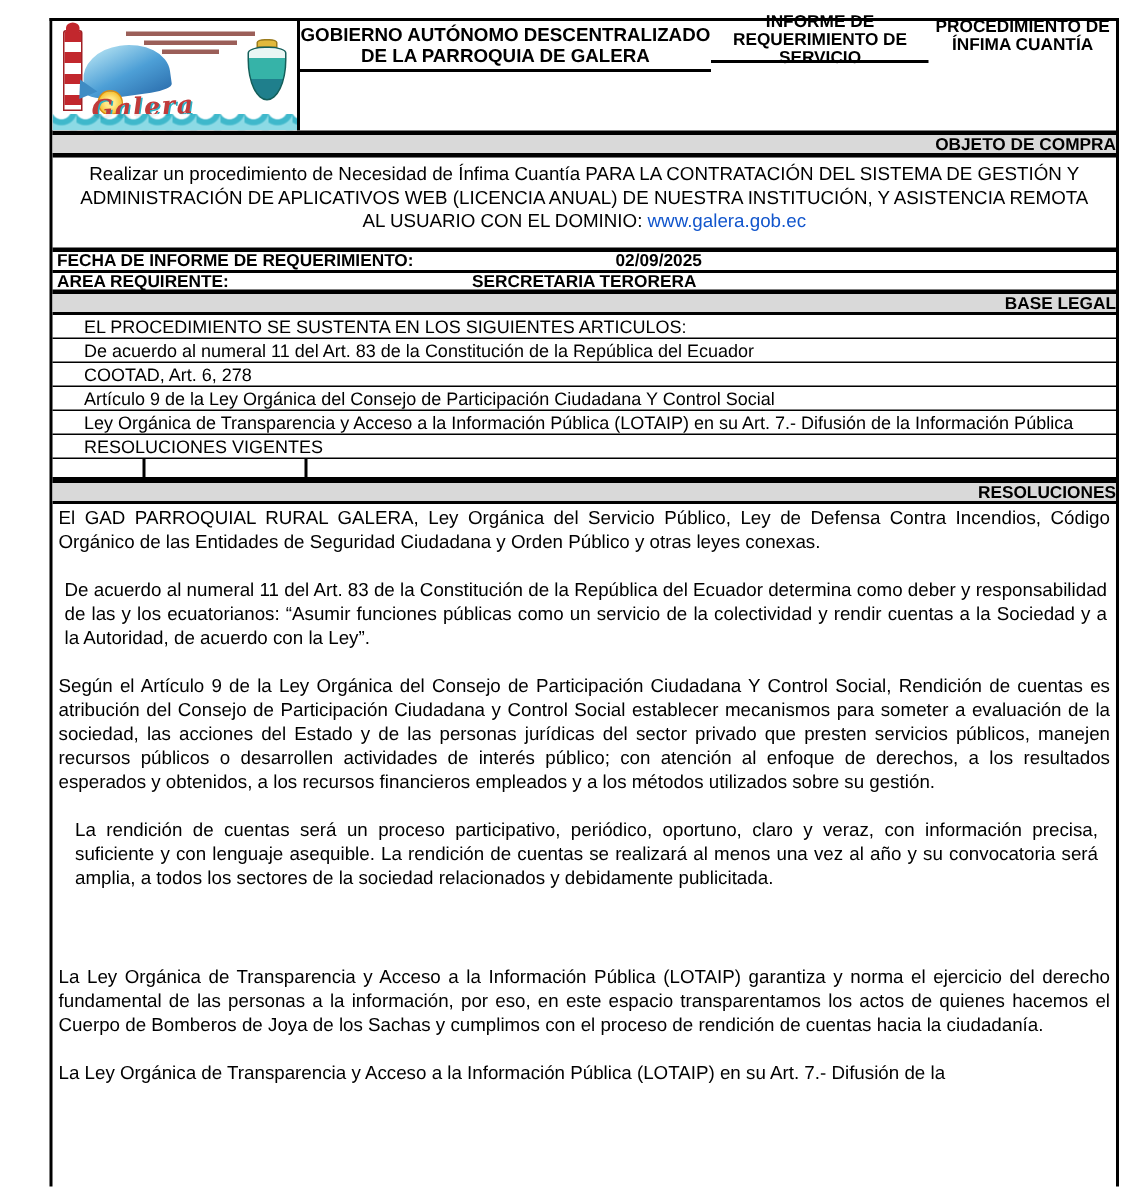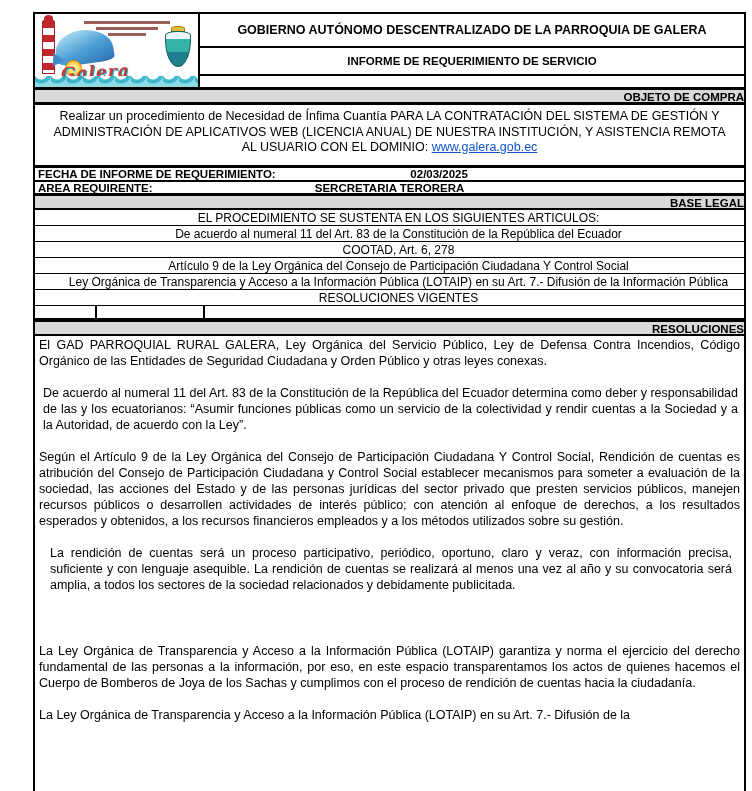--- a/index.html
+++ b/index.html
@@ -6,21 +6,21 @@
   html,body { width: 752px; height: 791px; background: #ffffff; overflow: hidden;
     font-family: "Liberation Sans", sans-serif; color: #000; }
   .doc-table {
     position: absolute; left: 33px; top: 12px; width: 713px; height: 779px;
     border: 2px solid #000; border-bottom: none;
     display: flex; flex-direction: column; background: #fff;
   }
   
   .header-band { display: flex; height: 76px; border-bottom: 3px solid #000; }
   .logo-cell { width: 165px; border-right: 2px solid #000; position: relative; overflow: hidden; background: #fff; }
-  .title-cell { flex: 1; display: flex; flex-direction: column; }
+  .title-cell { flex: 1; display: flex; flex-direction: row; }
   .title-row { display: flex; align-items: center; justify-content: center; text-align: center;
     font-weight: bold; border-bottom: 2px solid #000; }
   .title-row.r1 { height: 34px; font-size: 12.5px; }
   .title-row.r2 { height: 28px; font-size: 11.5px; }
   .title-row.r3 { height: 20px; font-size: 11.5px; border-bottom: none; }
   
   .lighthouse { position: absolute; left: 7px; top: 6px; width: 13px; height: 54px;
     background: repeating-linear-gradient(180deg, #c2272d 0 7px, #ffffff 7px 14px);
     border: 1px solid #a02025; border-radius: 2px 2px 0 0; }
   .lighthouse-top { position: absolute; left: 9px; top: 1px; width: 9px; height: 7px;
@@ -50,32 +50,32 @@
     border: 1px solid #145f5a; border-radius: 45% 45% 50% 50% / 12% 12% 75% 75%; }
   .crest-top { position: absolute; right: 13px; top: 12px; width: 14px; height: 6px;
     background: #e2b93b; border-radius: 40% 40% 0 0; border: 1px solid #9a7b1c; }
   
   .section-bar { background: #d9d9d9; text-align: right; font-weight: bold; font-size: 11.5px;
     line-height: 14px; height: 15px; border-bottom: 3px solid #000; flex: 0 0 auto; }
   .section-bar.thin { border-bottom: 2px solid #000; height: 14px; }
   
   .objeto-text { height: 63px; padding: 4px 10px 2px 10px; text-align: center;
     font-size: 12.5px; line-height: 15.5px; border-bottom: 3px solid #000; }
-  .doc-link { color: #1155cc; text-decoration: underline; cursor: pointer; }
+  .doc-link { color: #1155cc; cursor: pointer; }
   
   .field-row { position: relative; height: 14px; font-size: 11.5px; font-weight: bold;
     line-height: 13px; border-bottom: 2px solid #000; flex: 0 0 auto; }
   .field-row.last { border-bottom: 3px solid #000; }
   .field-label { position: absolute; left: 3px; top: 0; white-space: nowrap; }
   .field-value { position: absolute; top: 0; transform: translateX(-50%); white-space: nowrap; }
   .field-value.v0 { left: 57%; }
   .field-value.v1 { left: 50%; }
   
   .legal-row { font-size: 12px; line-height: 14px; padding: 1px 3px 0 21px;
-    border-bottom: 1px solid #000; flex: 0 0 auto; text-align: center; }
+    border-bottom: 1px solid #000; flex: 0 0 auto; }
   
   .empty-row { display: flex; height: 16px; border-bottom: 4px solid #000; flex: 0 0 auto; }
   .empty-row .cell { border-right: 2px solid #000; }
   .empty-row .c1 { width: 62px; }
   .empty-row .c2 { width: 108px; }
   .empty-row .c3 { flex: 1; border-right: none; }
   
   .ante-body { flex: 1; overflow: hidden; padding: 1px 4px 0 4px; font-size: 12.5px;
     line-height: 16px; text-align: justify; }
   .ante-body p { margin: 0 0 16px 0; }
@@ -101,31 +101,32 @@
           <i></i>
         </span>
       <span class="crest-top"></span>
       <span class="crest"></span>
       <span class="logo-script">Galera</span>
       <span class="waves"></span>
     </div>
     <div class="title-cell">
       <div class="title-row r1">GOBIERNO AUTÓNOMO DESCENTRALIZADO DE LA PARROQUIA DE GALERA</div>
       <div class="title-row r2">INFORME DE REQUERIMIENTO DE SERVICIO</div>
+      <div class="title-row r3">PROCEDIMIENTO DE ÍNFIMA CUANTÍA</div>
     </div>
   </div>
 
   <div class="section-bar">OBJETO DE COMPRA</div>
   <div class="objeto-text">
     <span>Realizar un procedimiento de Necesidad de Ínfima Cuantía PARA LA CONTRATACIÓN DEL SISTEMA DE GESTIÓN Y ADMINISTRACIÓN DE APLICATIVOS WEB (LICENCIA ANUAL) DE NUESTRA INSTITUCIÓN, Y ASISTENCIA REMOTA AL USUARIO CON EL DOMINIO: </span><a class="doc-link">www.galera.gob.ec</a>
   </div>
 
   <div class="field-row">
     <span class="field-label">FECHA DE INFORME DE REQUERIMIENTO:</span>
-    <span class="field-value v0">02/03/2025</span>
+    <span class="field-value v0">02/09/2025</span>
   </div>
   <div class="field-row last">
     <span class="field-label">AREA REQUIRENTE:</span>
     <span class="field-value v1">SERCRETARIA TERORERA</span>
   </div>
 
   <div class="section-bar thin">BASE LEGAL</div>
   <div class="legal-row">EL PROCEDIMIENTO SE SUSTENTA EN LOS SIGUIENTES ARTICULOS:</div>
   <div class="legal-row">De acuerdo al numeral 11 del Art. 83 de la Constitución de la República del Ecuador</div>
   <div class="legal-row">COOTAD, Art. 6, 278</div>

